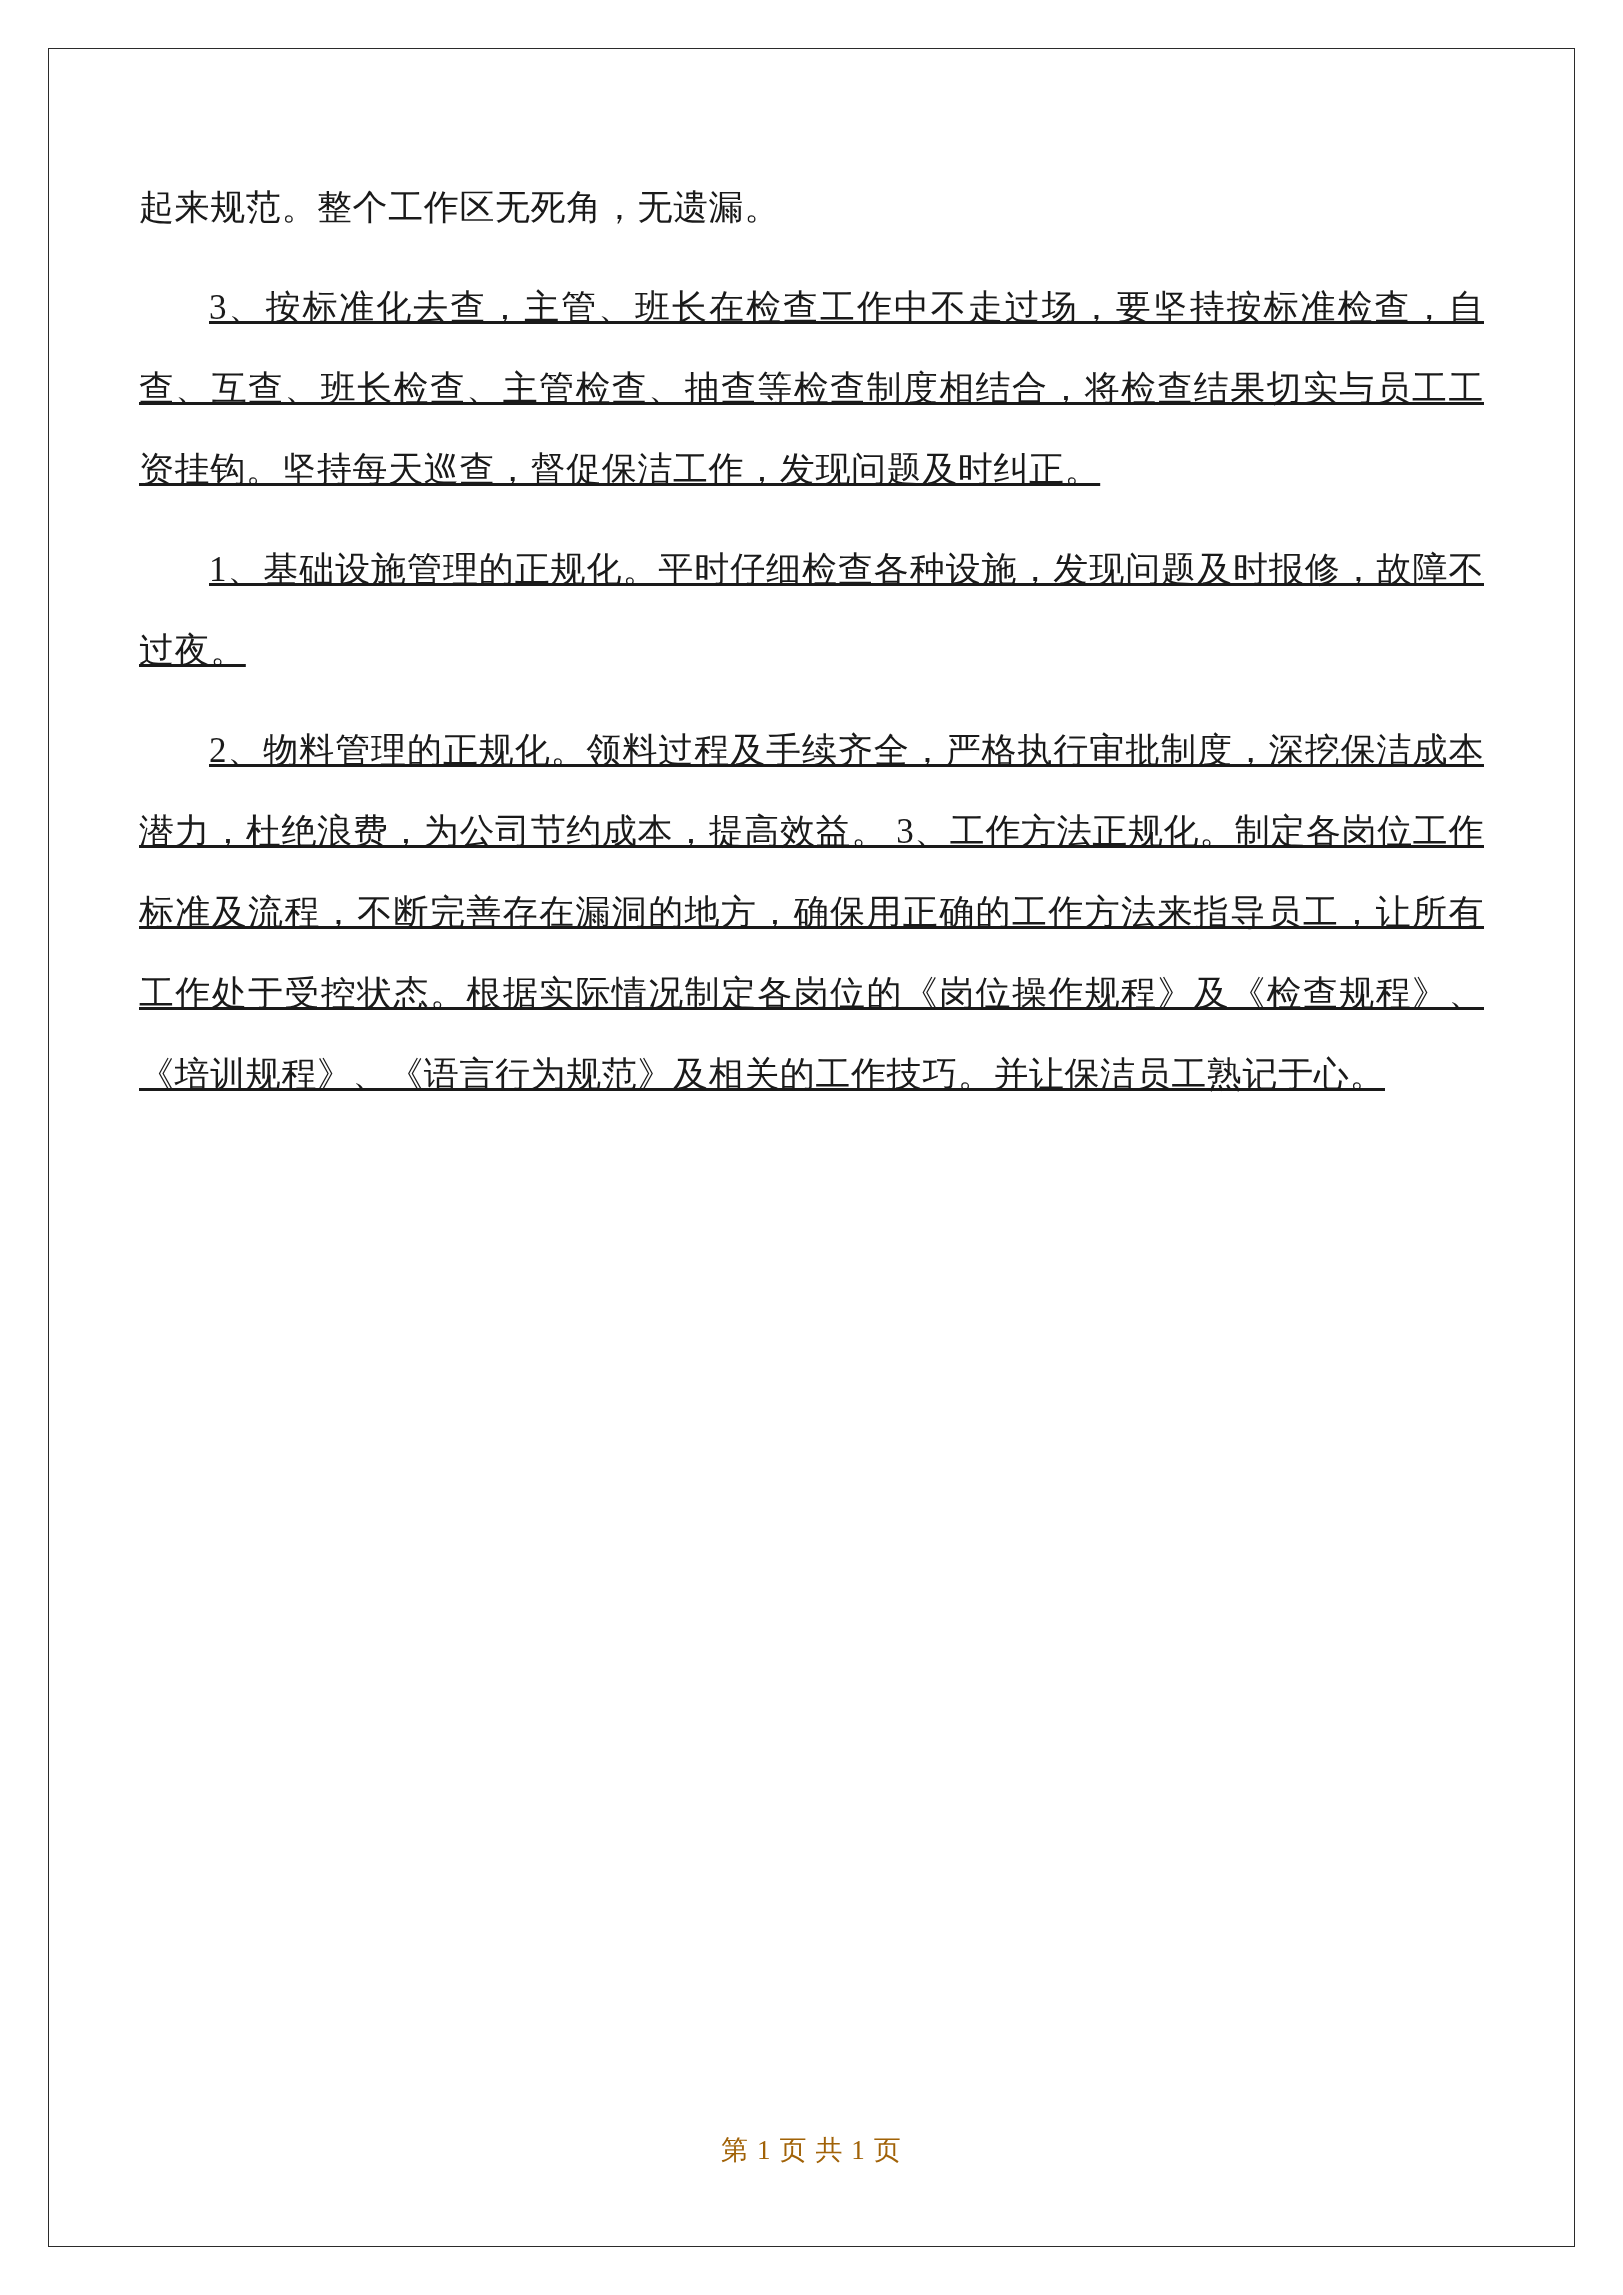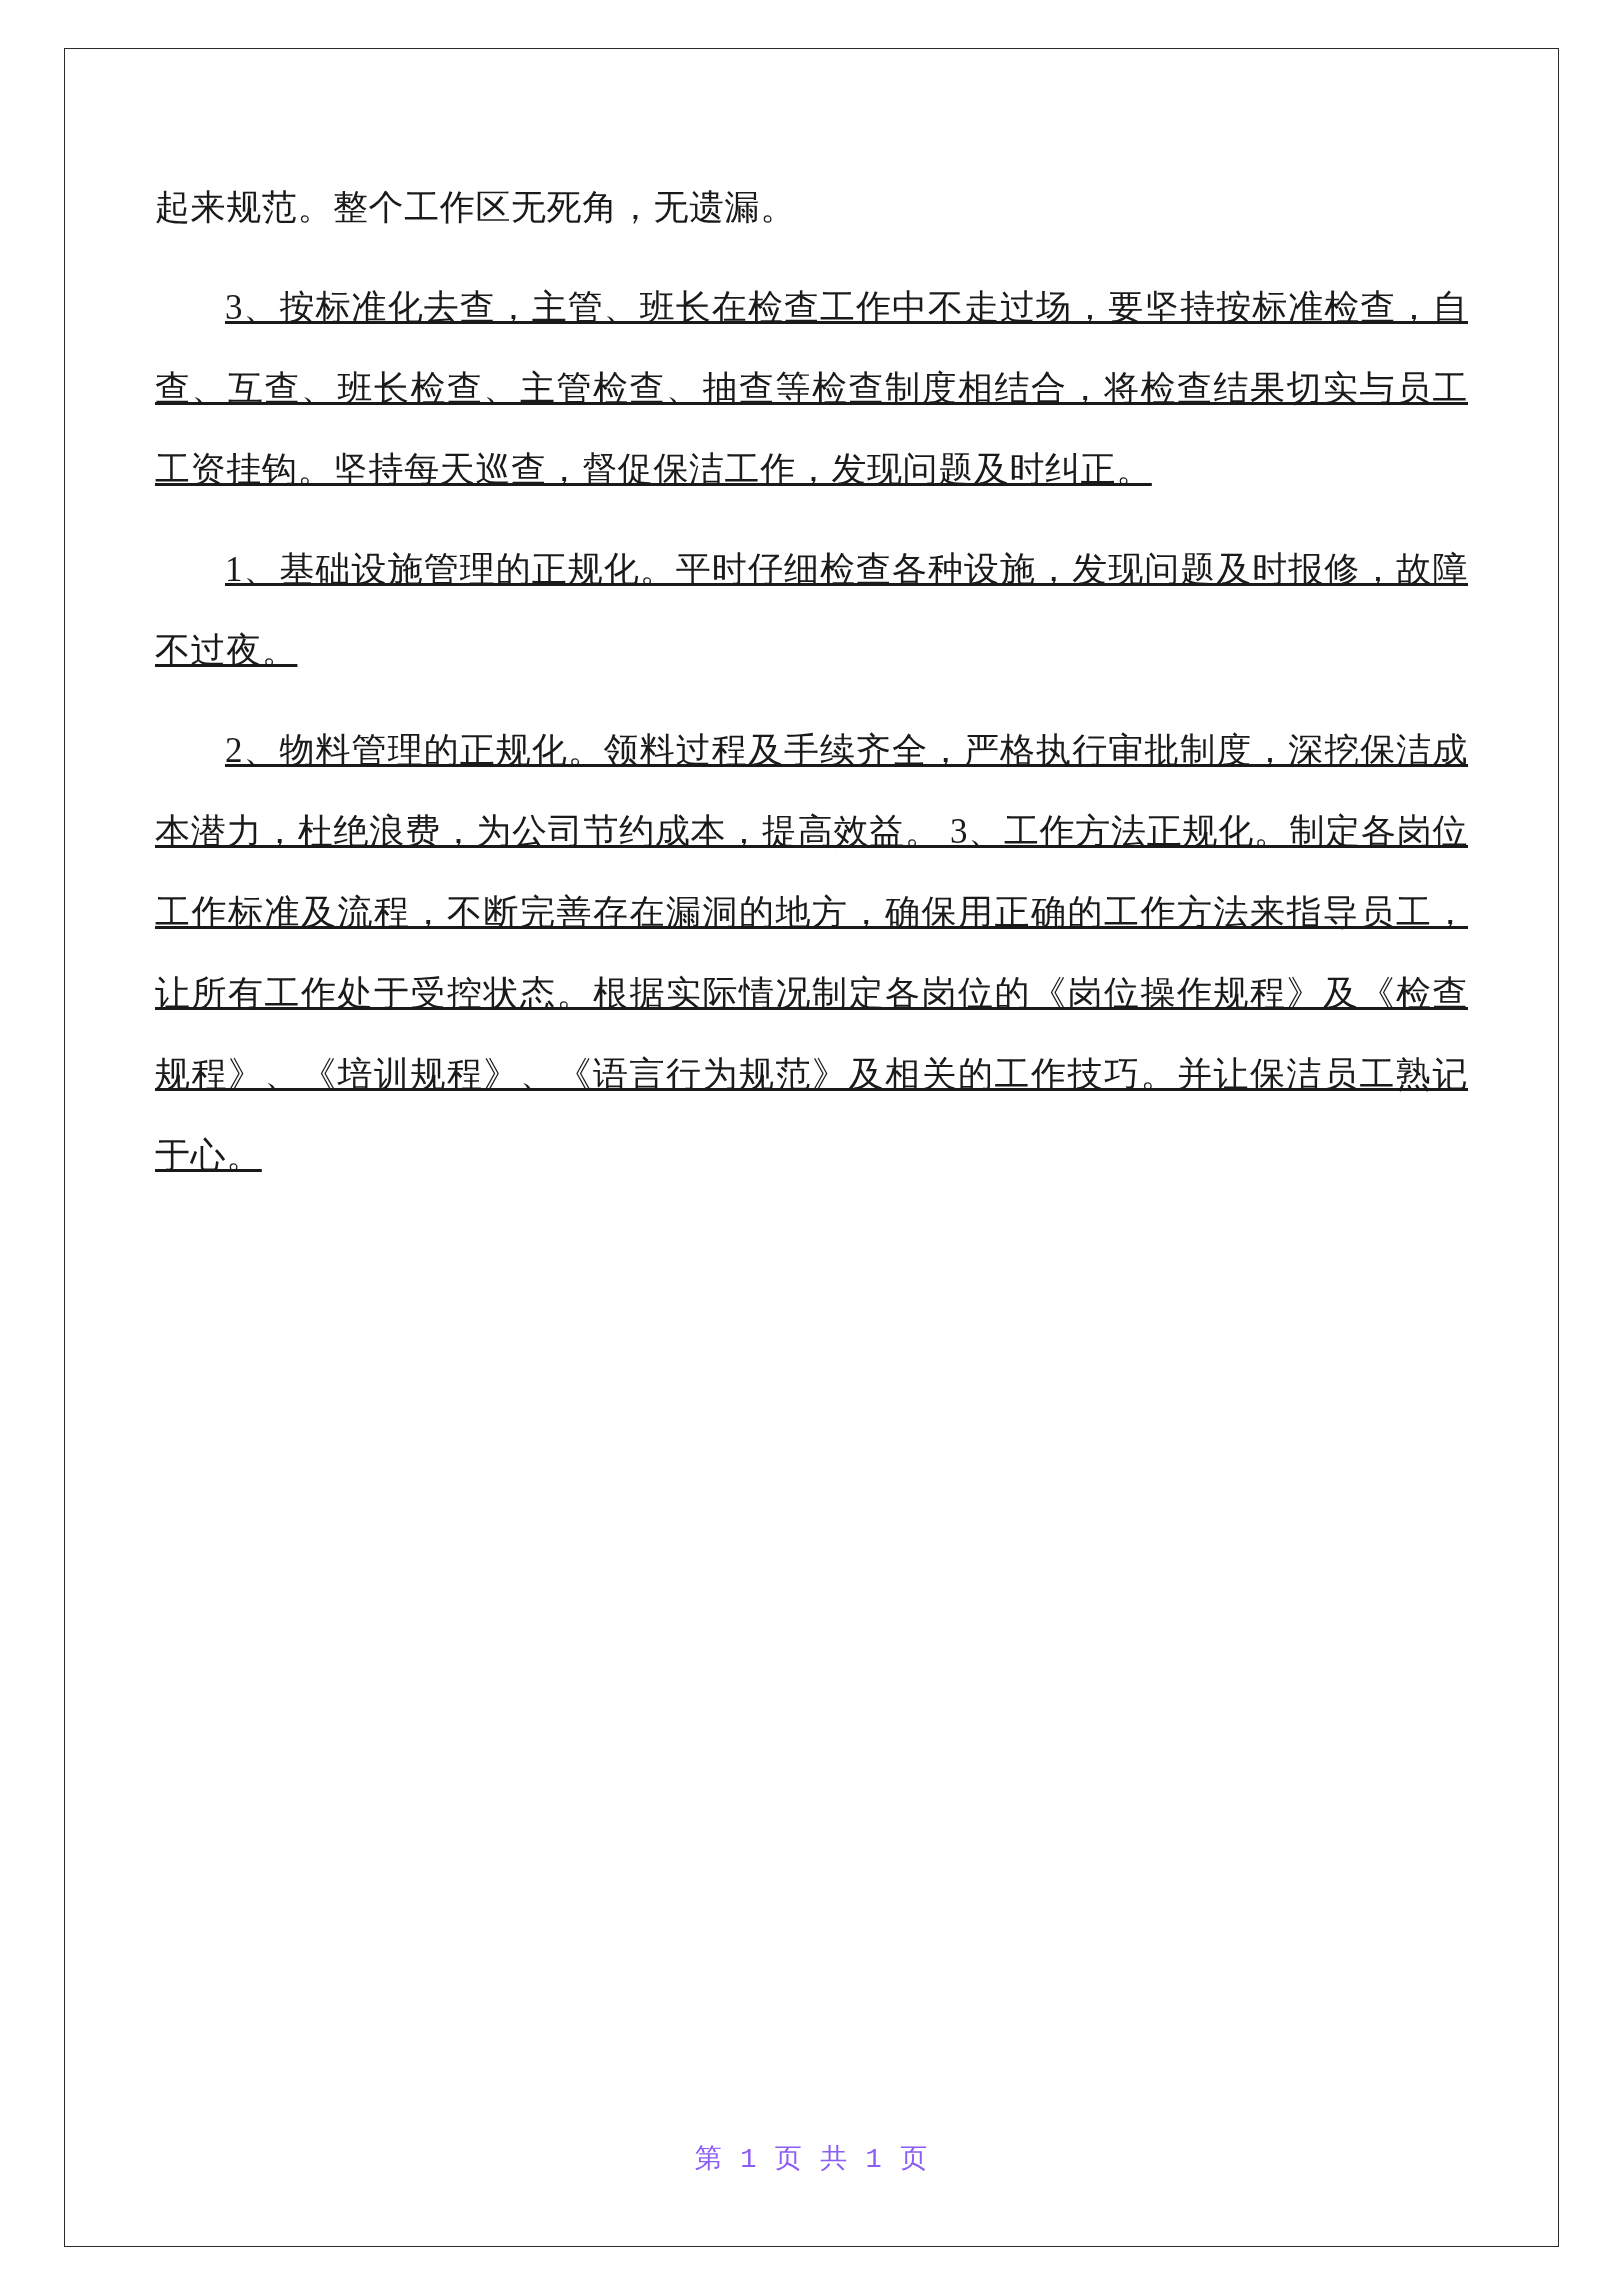--- a/index.html
+++ b/index.html
@@ -11,21 +11,21 @@
     width: 1623px;
     height: 2295px;
     font-family: "Liberation Serif", "DejaVu Serif", serif;
   }
   .page {
     position: relative;
     box-sizing: border-box;
     width: 1623px;
     height: 2295px;
     background: #ffffff;
-    padding: 48px 64px;
+    padding: 48px 48px;
   }
   .page-border {
     box-sizing: border-box;
     width: 100%;
     height: 100%;
     border: 1.7px solid #2b2b2b;
     position: relative;
     background: #ffffff;
   }
   .content {
@@ -47,26 +47,26 @@
     font-family: "Liberation Serif", "DejaVu Serif", serif;
   }
   .indent {
     text-indent: 70px;
     text-decoration: underline;
   }
   .footer {
     position: absolute;
     left: 0;
     right: 0;
-    bottom: 70px;
+    bottom: 78px;
     text-align: center;
     font-size: 27px;
-    color: #8b5cf6;
+    color: #a16207;
     letter-spacing: 1.1px;
-    font-family: Liberation Mono, monospace;
+    font-family: Liberation Serif, serif;
   }
 </style>
 </head>
 <body>
 
 <div class="page">
   <div class="page-border">
     <div class="content">
       <p class="para">起来规范。整个工作区无死角，无遗漏。</p>
       <p class="para indent">3、按标准化去查，主管、班长在检查工作中不走过场，要坚持按标准检查，自查、互查、班长检查、主管检查、抽查等检查制度相结合，将检查结果切实与员工工资挂钩。坚持每天巡查，督促保洁工作，发现问题及时纠正。</p>

